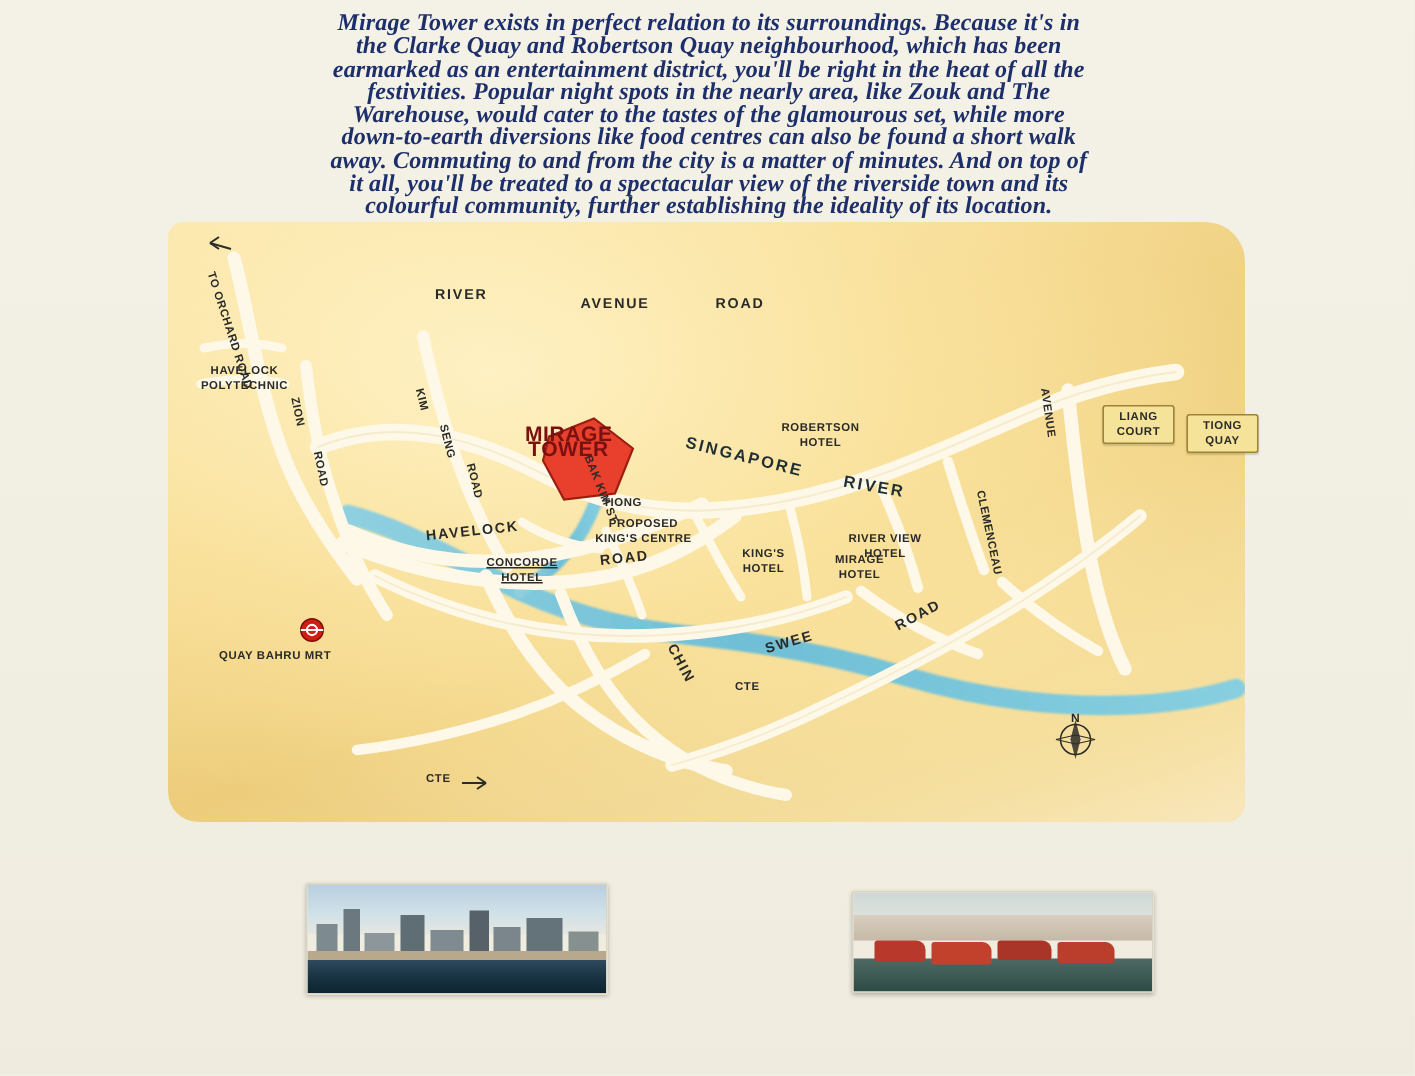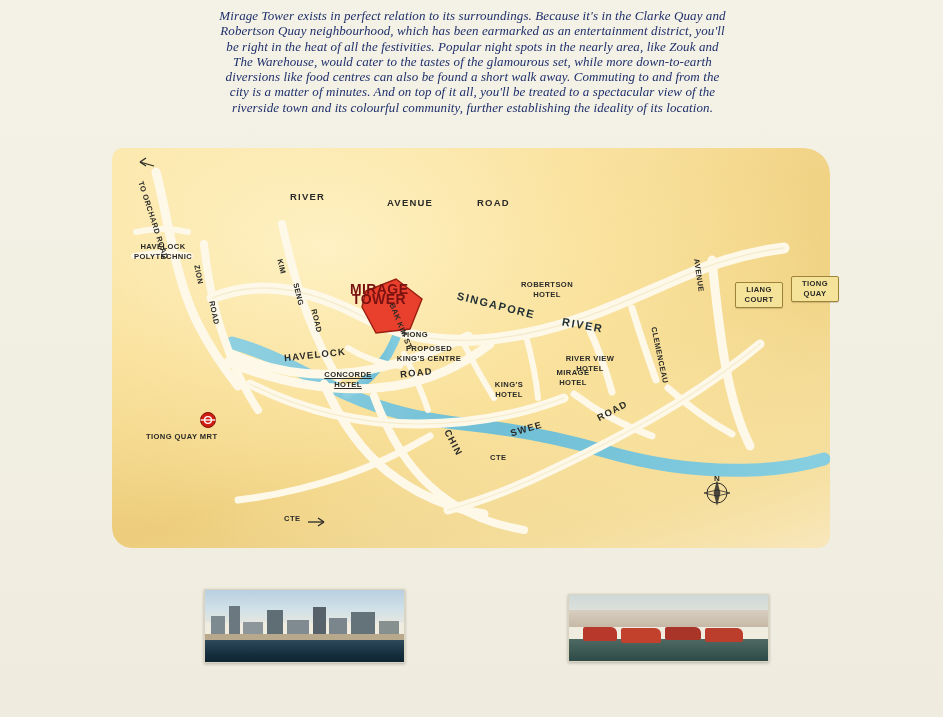--- a/index.html
+++ b/index.html
@@ -14,22 +14,22 @@
     position:absolute;inset:0;
     background:linear-gradient(180deg,#f4f1e6 0%,#f1eee2 60%,#efebdf 100%);
   }
 
   
   .intro{
     position:absolute;
     left:215px;top:8px;width:515px;
     text-align:center;
     font-style:italic;
-    font-weight:normal;
-    font-size:13px;
+    font-weight:bold;
+    font-size:16px;
     line-height:15.3px;
     color:#1d2f6b;
     letter-spacing:.1px;
   }
 
   
   .map-wrap{
     position:absolute;
     left:112px;top:148px;
     width:718px;height:400px;
@@ -225,38 +225,38 @@
     <div class="maplabel sm" style="left:589px;top:110px;transform:rotate(82deg);transform-origin:left top;">AVENUE</div>
 
     <div class="maplabel sm" style="left:378px;top:305px;">CTE</div>
     <div class="maplabel sm" style="left:172px;top:366px;">CTE</div>
 
     <div class="maplabel sm" style="left:12px;top:94px;width:78px;">HAVELOCK
 POLYTECHNIC</div>
     <div class="maplabel sm" style="left:400px;top:132px;width:70px;">ROBERTSON
 HOTEL</div>
 
-    <div class="maplabel sm box-label" style="left:623px;top:134px;width:38px;">LIANG
+    <div class="maplabel sm box-label" style="left:623px;top:122px;width:38px;">LIANG
 COURT</div>
     <div class="maplabel sm box-label" style="left:679px;top:128px;width:38px;">TIONG
 QUAY</div>
 
     <div class="maplabel sm" style="left:290px;top:182px;">TIONG</div>
     <div class="maplabel sm" style="left:274px;top:196px;width:86px;">PROPOSED
 KING'S CENTRE</div>
     <div class="maplabel sm" style="left:205px;top:222px;width:62px;text-decoration:underline;">CONCORDE
 HOTEL</div>
-    <div class="maplabel sm" style="left:374px;top:232px;width:46px;">KING'S
+    <div class="maplabel sm" style="left:374px;top:216px;width:46px;">KING'S
 HOTEL</div>
     <div class="maplabel sm" style="left:434px;top:220px;width:54px;">MIRAGE
 HOTEL</div>
     <div class="maplabel sm" style="left:448px;top:206px;width:60px;">RIVER VIEW
 HOTEL</div>
 
-    <div class="maplabel sm" style="left:34px;top:284px;width:120px;text-align:left;">TIONG QUAY MRT</div>
+    <div class="maplabel sm" style="left:34px;top:284px;width:120px;text-align:left;">QUAY BAHRU MRT</div>
 
     <div class="maplabel big" style="left:344px;top:152px;transform:rotate(14deg);color:#1f2f33;">SINGAPORE</div>
     <div class="maplabel big" style="left:450px;top:172px;transform:rotate(10deg);color:#1f2f33;">RIVER</div>
 
     <div class="maplabel tower-label" style="left:238px;top:136px;width:58px;">MIRAGE
 TOWER</div>
 
     <div class="compass-label" style="left:602px;top:326px;">N</div>
   </div>
 

